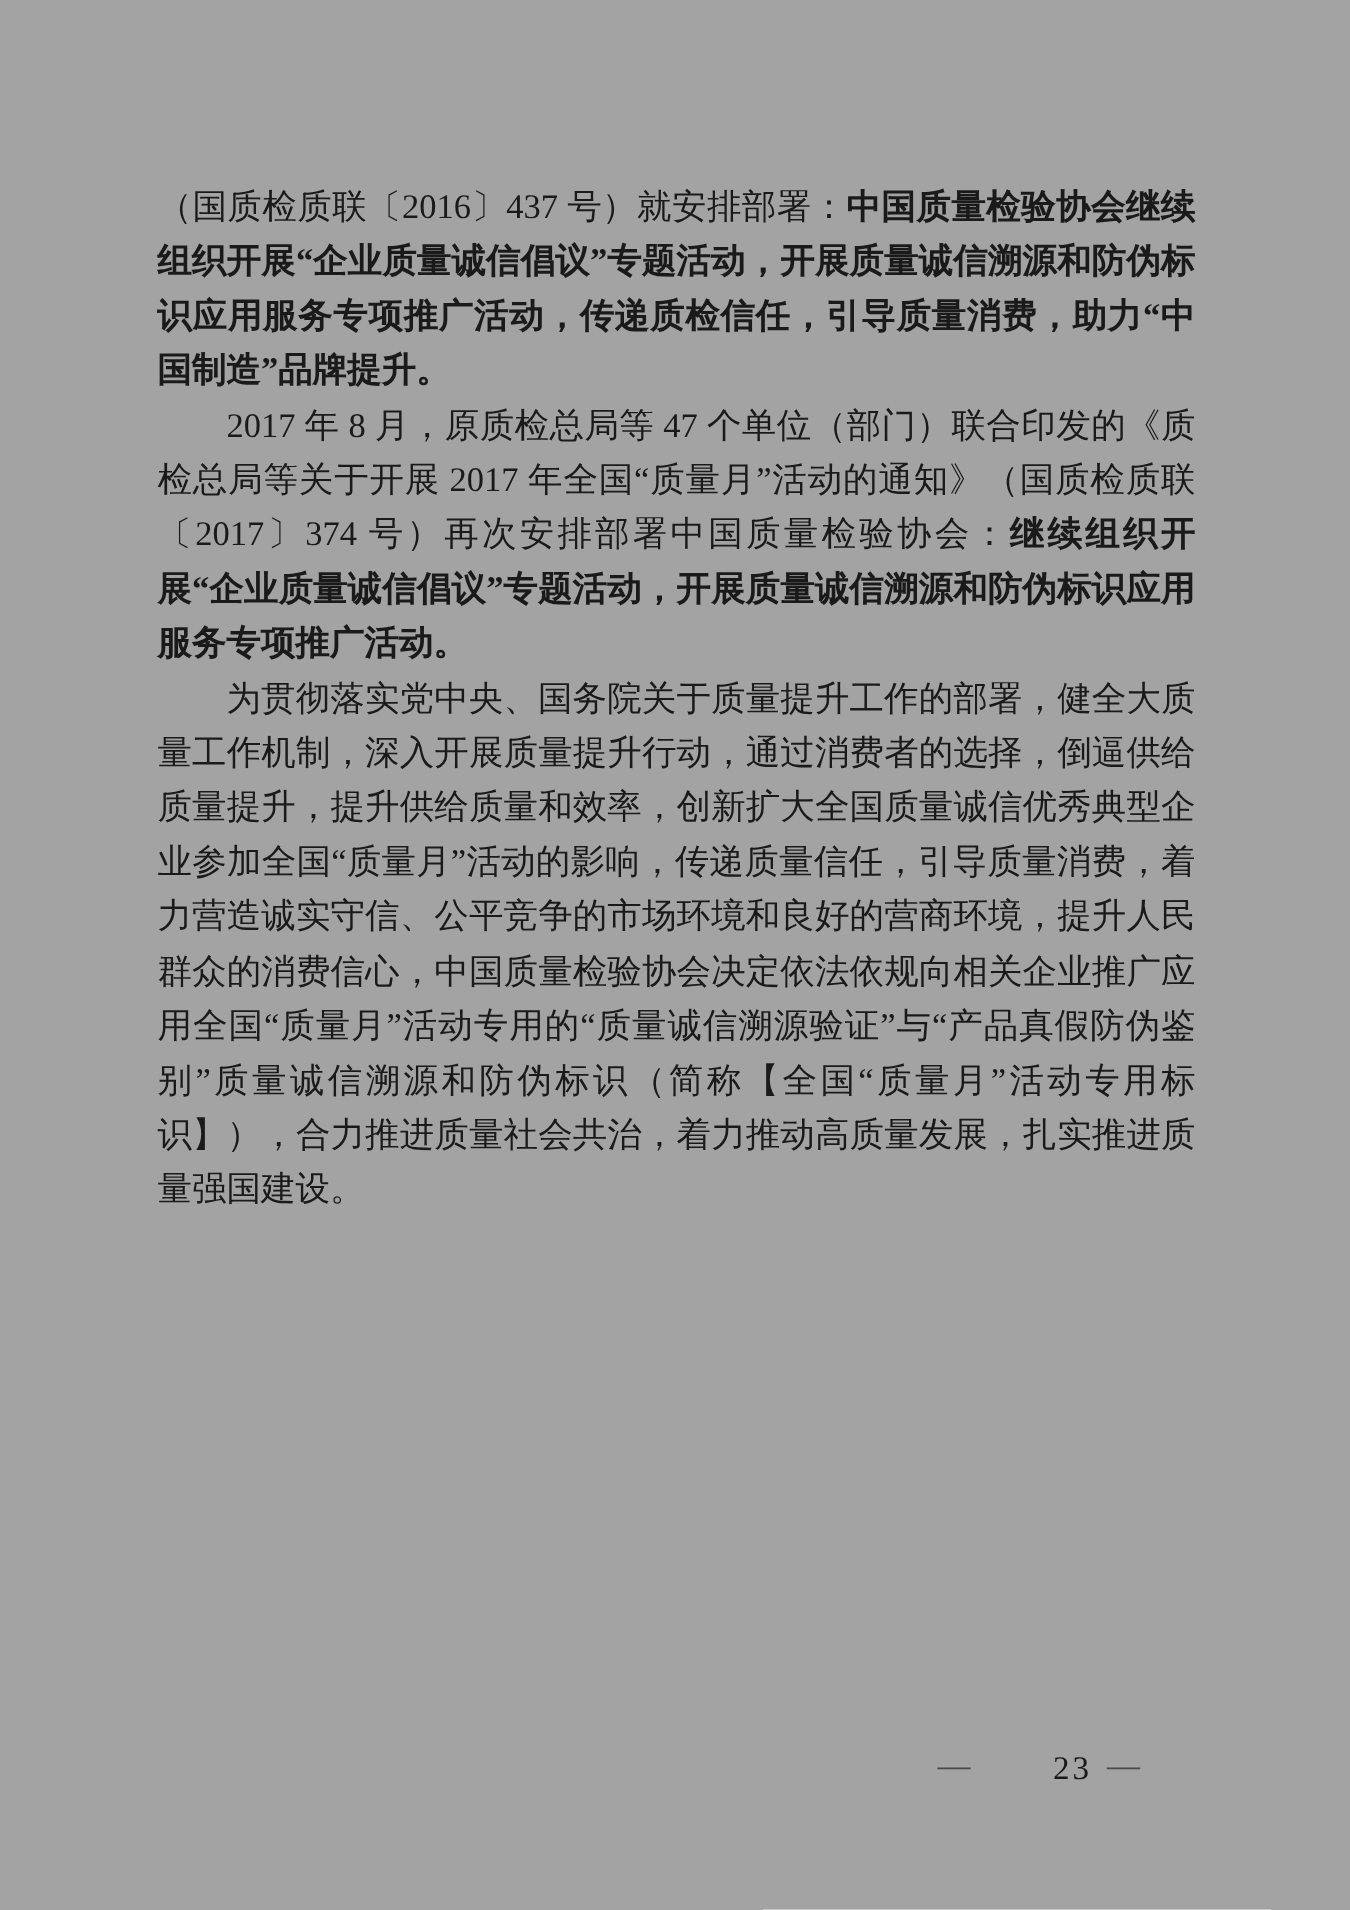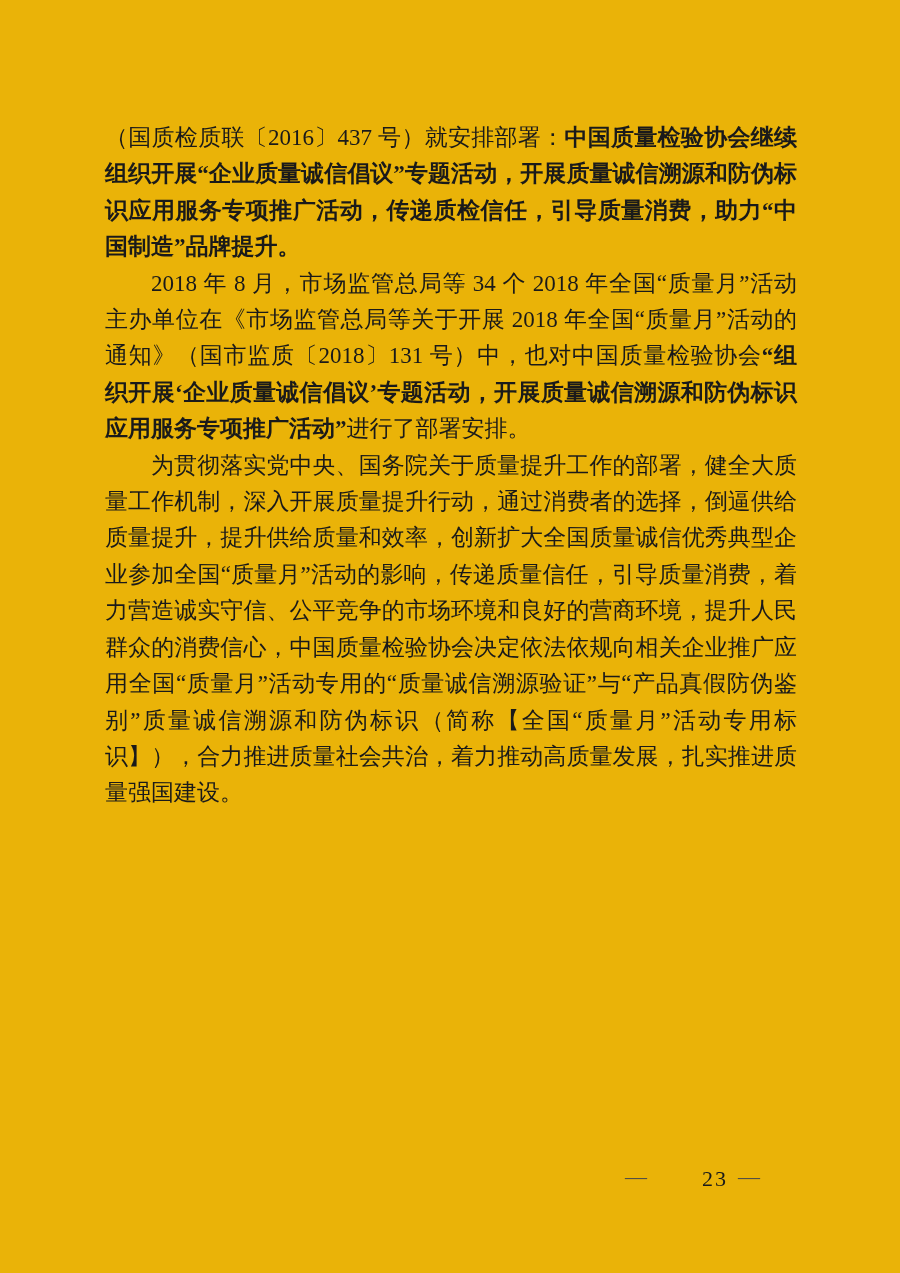--- a/index.html
+++ b/index.html
@@ -4,21 +4,21 @@
 <style>
   html, body {
     margin: 0;
     padding: 0;
     background: #e8e8e8;
   }
   .page {
     position: relative;
     width: 900px;
     height: 1273px;
-    background: #eab308;
+    background: #a3a3a3;
     margin: 0 auto;
     overflow: hidden;
     font-family: "Liberation Serif", "DejaVu Serif", serif;
   }
   .content {
     position: absolute;
     left: 105px;
     top: 120px;
     width: 692px;
   }
@@ -59,19 +59,19 @@
     padding: 0 4px;
     margin-left: 43px;
   }
 </style>
 </head>
 <body>
 
 <div class="page">
   <div class="content">
       <p class="para"><span class="seg">（国质检质联〔2016〕437 号）就安排部署：</span><span class="seg bold">中国质量检验协会继续组织开展“企业质量诚信倡议”专题活动，开展质量诚信溯源和防伪标识应用服务专项推广活动，传递质检信任，引导质量消费，助力“中国制造”品牌提升。</span></p>
-      <p class="para indent"><span class="seg">2018 年 8 月，市场监管总局等 34 个 2018 年全国“质量月”活动主办单位在《市场监管总局等关于开展 2018 年全国“质量月”活动的通知》（国市监质〔2018〕131 号）中，也对中国质量检验协会</span><span class="seg bold">“组织开展‘企业质量诚信倡议’专题活动，开展质量诚信溯源和防伪标识应用服务专项推广活动”</span><span class="seg">进行了部署安排。</span></p>
+      <p class="para indent"><span class="seg">2017 年 8 月，原质检总局等 47 个单位（部门）联合印发的《质检总局等关于开展 2017 年全国“质量月”活动的通知》（国质检质联〔2017〕374 号）再次安排部署中国质量检验协会：</span><span class="seg bold">继续组织开展“企业质量诚信倡议”专题活动，开展质量诚信溯源和防伪标识应用服务专项推广活动。</span></p>
       <p class="para indent"><span class="seg">为贯彻落实党中央、国务院关于质量提升工作的部署，健全大质量工作机制，深入开展质量提升行动，通过消费者的选择，倒逼供给质量提升，提升供给质量和效率，创新扩大全国质量诚信优秀典型企业参加全国“质量月”活动的影响，传递质量信任，引导质量消费，着力营造诚实守信、公平竞争的市场环境和良好的营商环境，提升人民群众的消费信心，中国质量检验协会决定依法依规向相关企业推广应用全国“质量月”活动专用的“质量诚信溯源验证”与“产品真假防伪鉴别”质量诚信溯源和防伪标识（简称【全国“质量月”活动专用标识】），合力推进质量社会共治，着力推动高质量发展，扎实推进质量强国建设。</span></p>
     </div>
   <div class="footer">
     <span class="dash">—</span><span class="num">23</span><span class="dash">—</span>
   </div>
 </div>
 
 </body></html>

